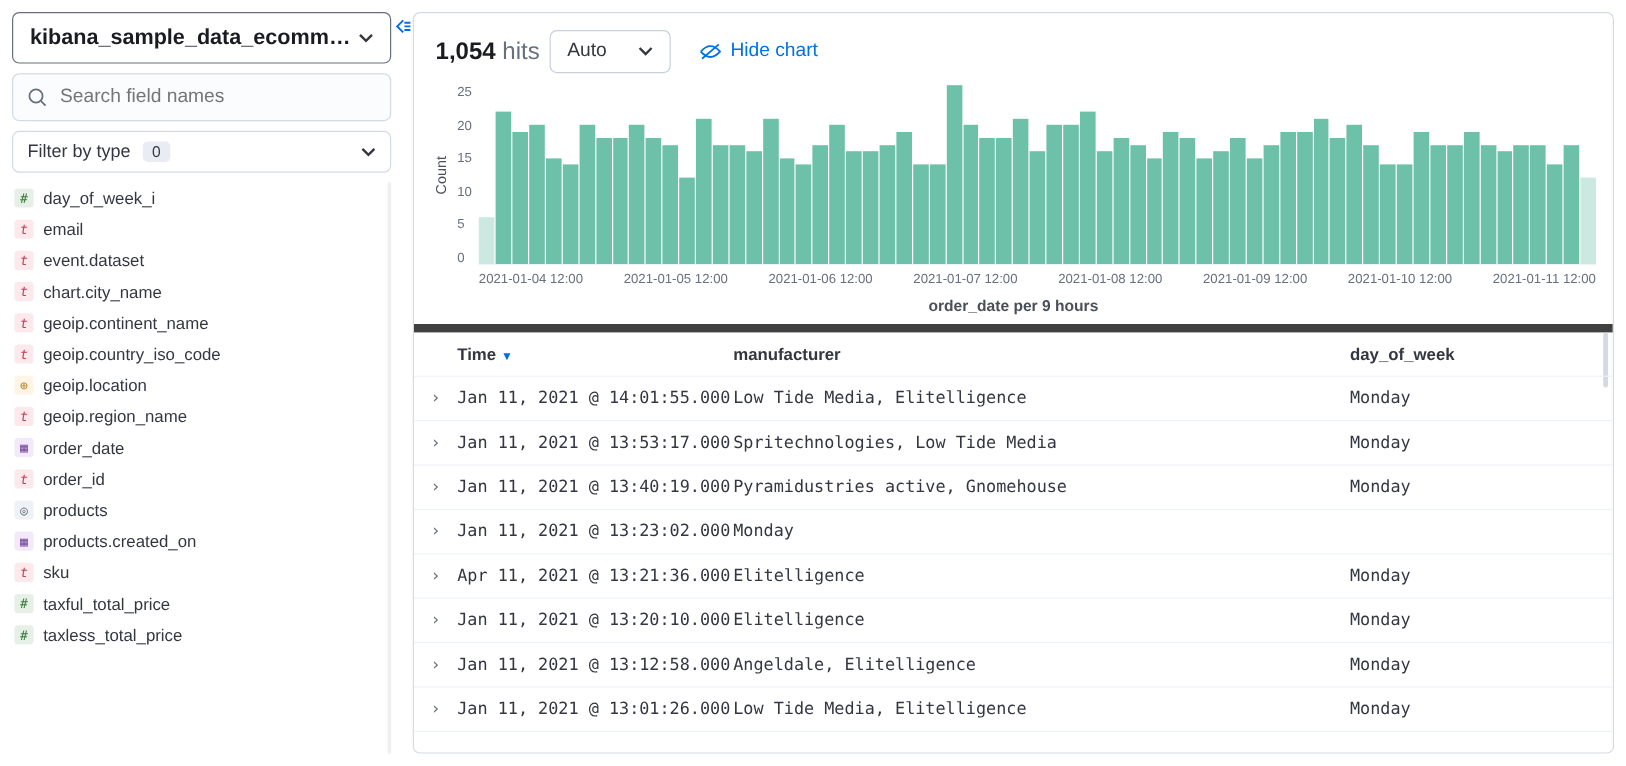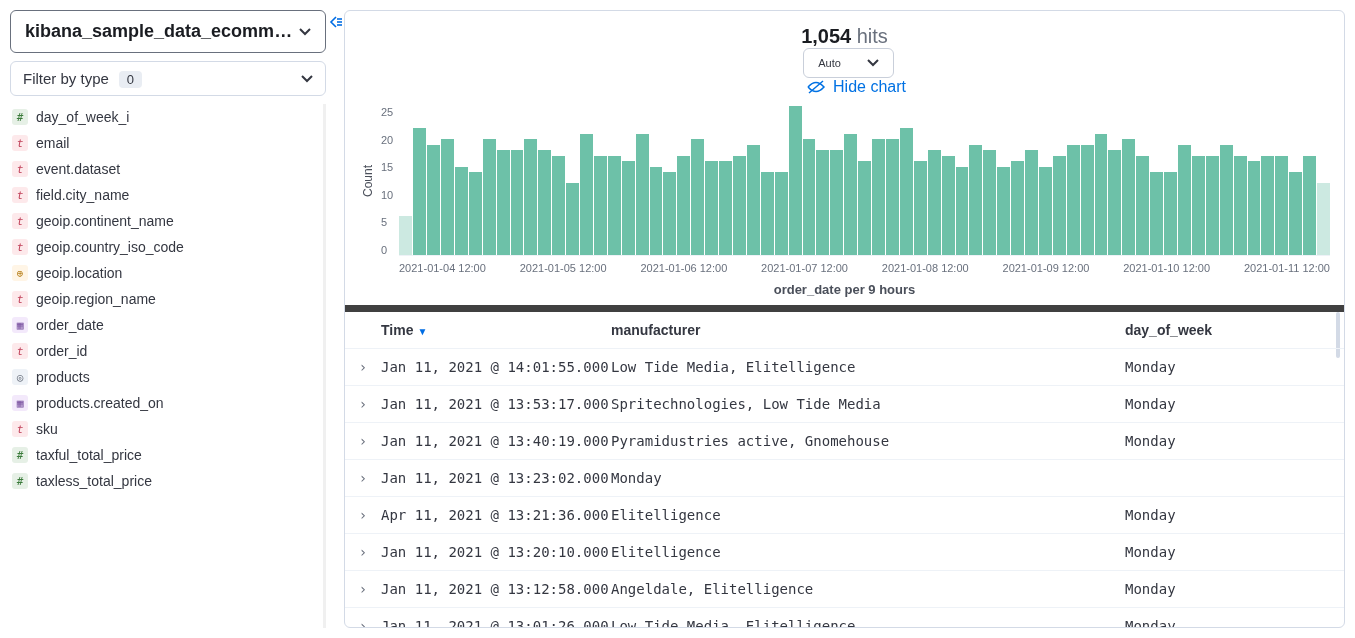--- a/index.html
+++ b/index.html
@@ -111,29 +111,28 @@
     border: 1px solid #d3dae6;
     border-radius: 6px;
     margin: 10px 10px 10px 0;
     display: flex; flex-direction: column;
     overflow: hidden;
   }
   .main-header {
     display: flex;
     align-items: center;
     padding: 14px 18px 6px 18px;
-    flex-direction: column;
   }
   .hits { font-size: 20px; }
   .hits b { font-weight: 700; color: #1a1c21; }
   .hits span { color: #69707d; }
   .range { flex:1; text-align:center; font-size:17px; color:#343741; }
   .interval {
     border:1px solid #c9cfda; border-radius:6px; padding:8px 14px;
-    display:flex; align-items:center; gap:26px; font-size:11px; cursor:pointer;
+    display:flex; align-items:center; gap:26px; font-size:16px; cursor:pointer;
     margin-left: 8px;
   }
   .hide-chart { color: #0071e3; display:flex; align-items:center; gap:8px; margin-left: 24px; cursor:pointer; font-size:16px; }
 
   .chart-area { padding: 4px 14px 0 14px; }
   .chart-row { display:flex; align-items:stretch; }
   .ylabel {
     writing-mode: vertical-rl; transform: rotate(180deg);
     font-size: 12px; color: #4a4f5a; text-align:center; padding-right:2px;
   }
@@ -174,20 +173,27 @@
 <div class="app">
 
   <div class="sidebar">
     <div class="index-selector">
       <span>kibana_sample_data_ecomm…</span>
       <svg class="chev">
           <path d="M1 1 L6 6 L11 1"></path>
         </svg>
     </div>
 
+    <div class="search-field">
+      <svg width="17" height="17">
+          <circle cx="7" cy="7" r="5.5" fill="none" stroke="#69707d" stroke-width="1.5"></circle>
+          <line x1="11" y1="11" x2="15" y2="15" stroke="#69707d" stroke-width="1.5"></line>
+        </svg>
+      <input type="text" placeholder="Search field names" style="">
+    </div>
 
     <div class="type-filter">
       <div>
         <span class="lbl">Filter by type</span>
         <span class="badge">0</span>
       </div>
       <svg class="chev">
           <path d="M1 1 L6 6 L11 1"></path>
         </svg>
     </div>
@@ -200,21 +206,21 @@
         <div class="field-item">
           <span class="ftoken tok-str">t</span>
           <span>email</span>
         </div>
         <div class="field-item">
           <span class="ftoken tok-str">t</span>
           <span>event.dataset</span>
         </div>
         <div class="field-item">
           <span class="ftoken tok-str">t</span>
-          <span>field.city_name</span>
+          <span>chart.city_name</span>
         </div>
         <div class="field-item">
           <span class="ftoken tok-str">t</span>
           <span>geoip.continent_name</span>
         </div>
         <div class="field-item">
           <span class="ftoken tok-str">t</span>
           <span>geoip.country_iso_code</span>
         </div>
         <div class="field-item">

